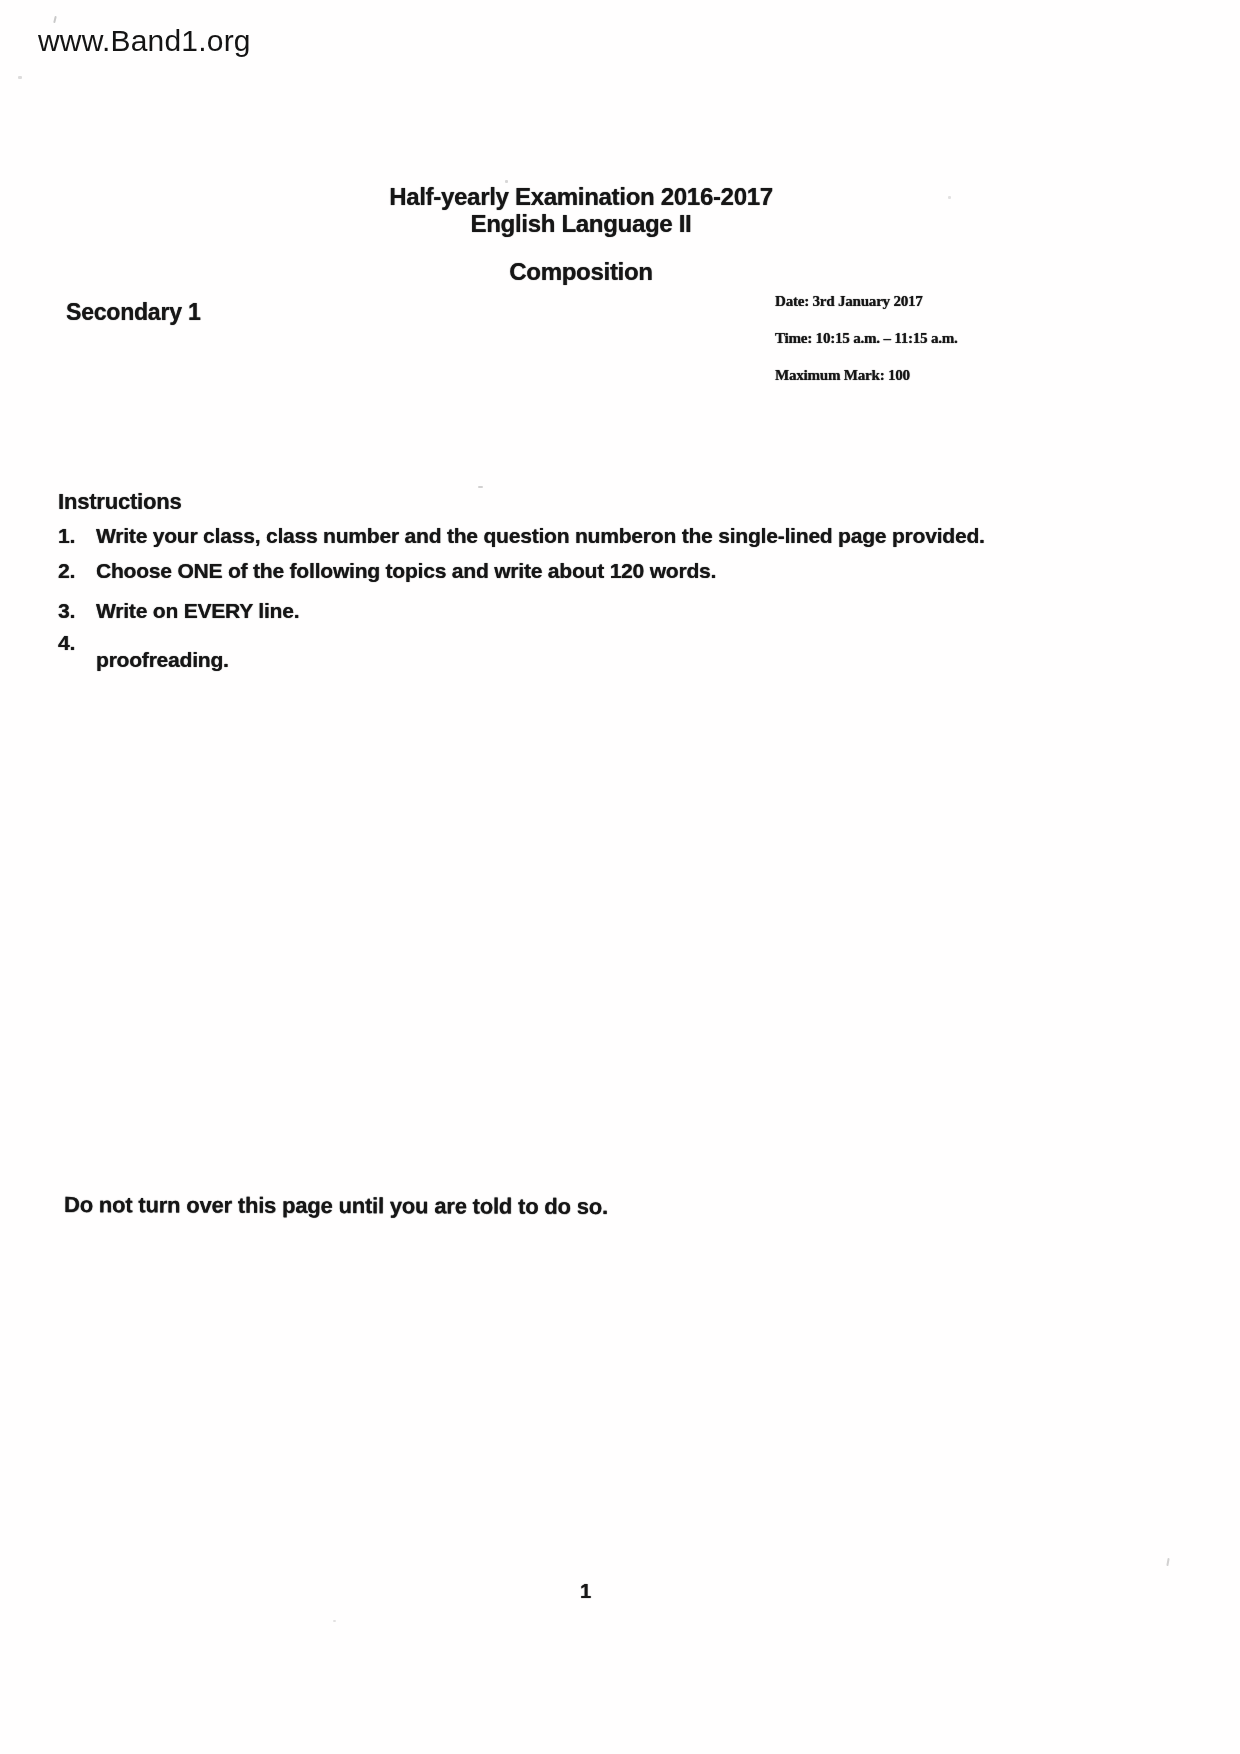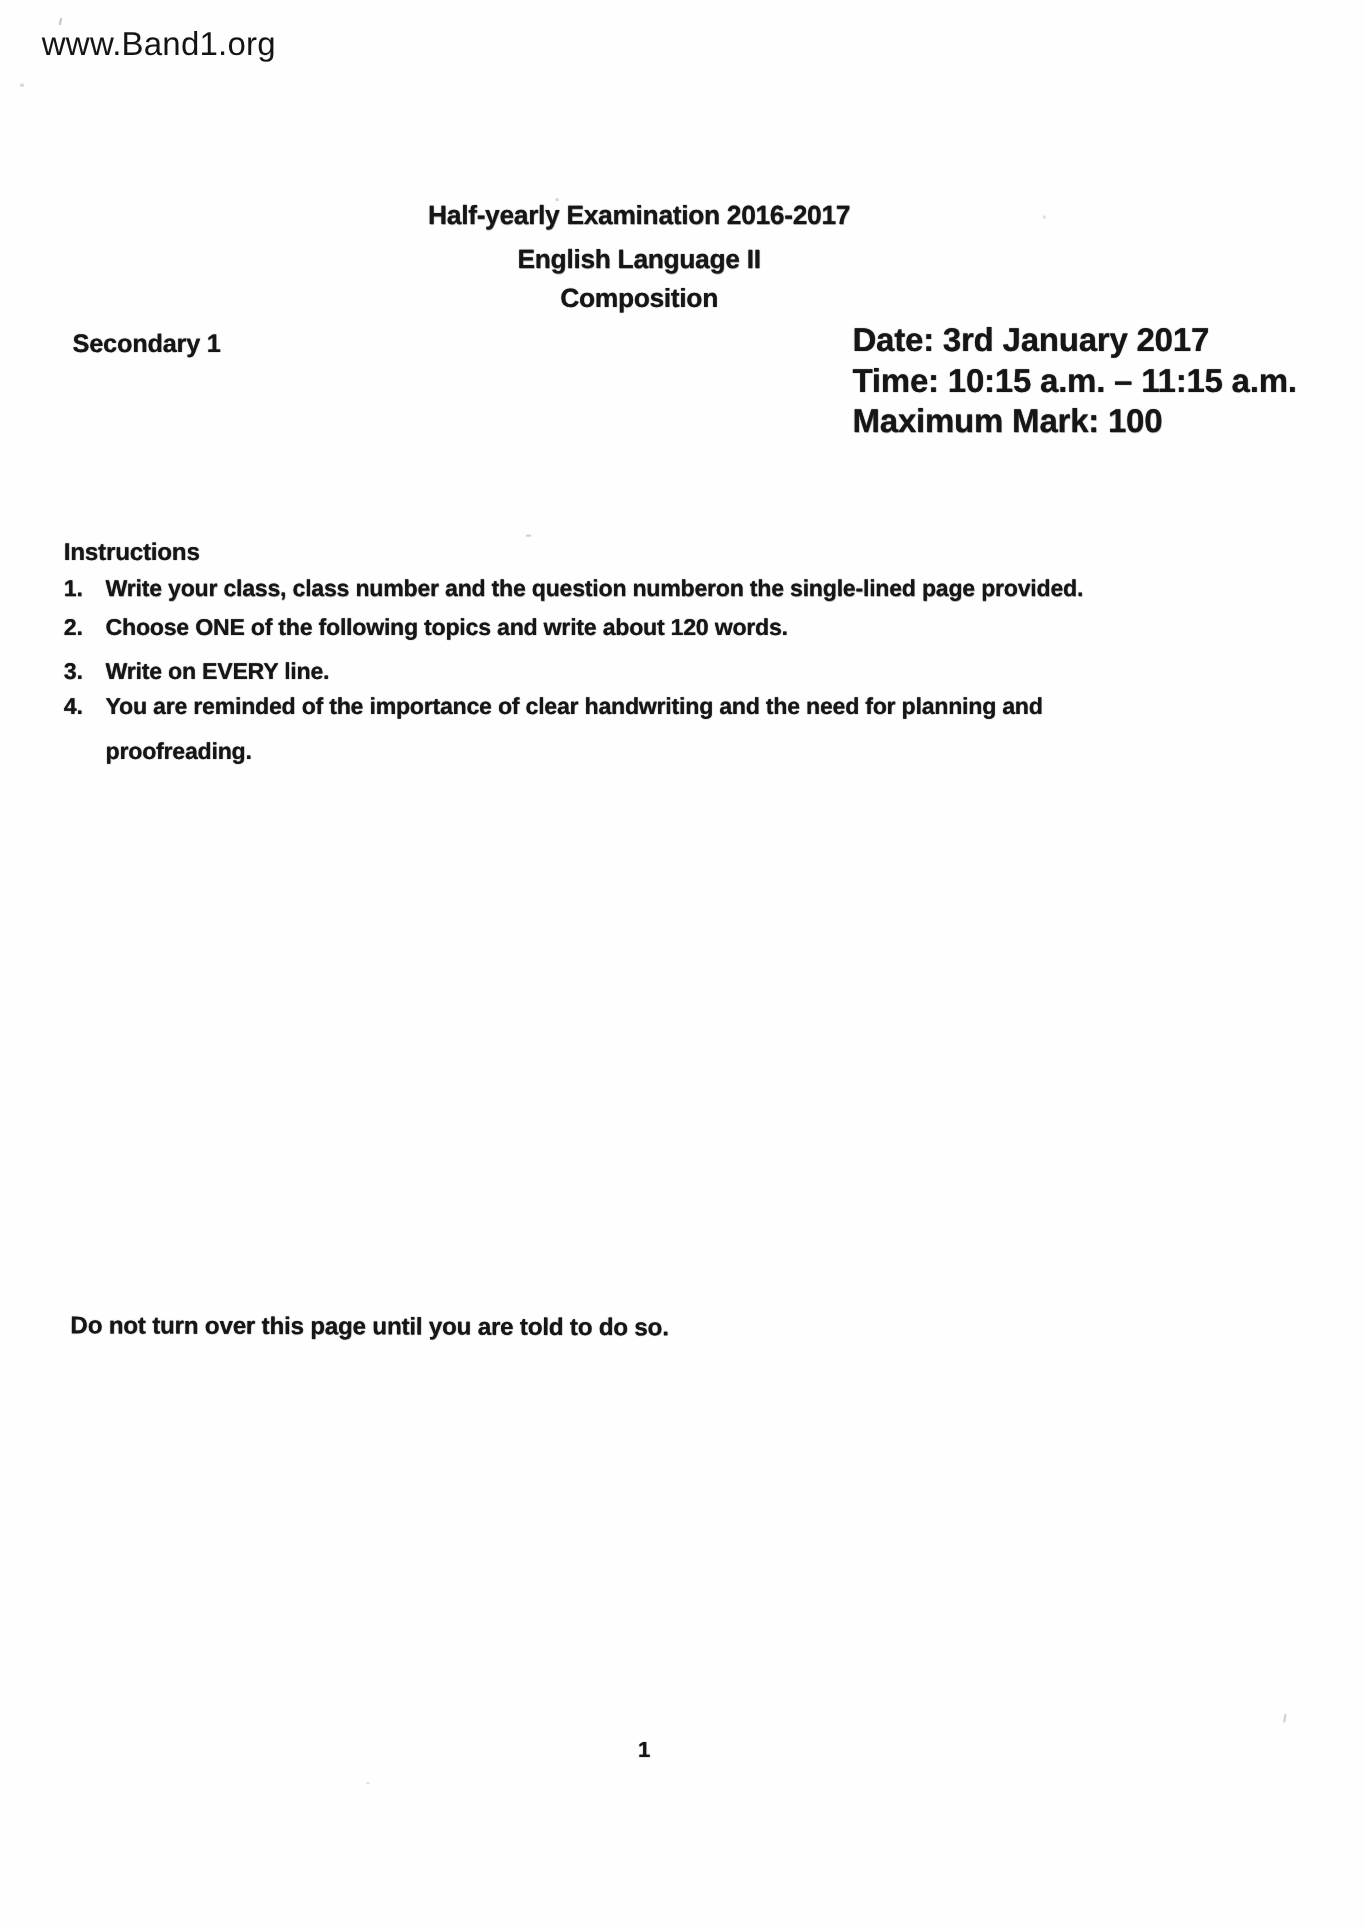--- a/index.html
+++ b/index.html
@@ -40,25 +40,25 @@
 
   .title-line {
     left: 0;
     width: 1162px;
     text-align: center;
     font-size: 24px;
     letter-spacing: -0.3px;
   }
   .t1 { top: 145px; }
   .t2 { top: 183px; }
-  .t3 { top: 223px; }
+  .t3 { top: 210px; }
   .t4 { top: 258px; }
 
   .level   { left: 66px;  top: 299px; font-size: 23px; }
-  .meta-line { left: 775px; font-size: 30px; }
+  .meta-line { left: 775px; font-size: 15px; font-family: Liberation Serif, serif; }
   .m-date { top: 293px; }
   .m-time { top: 330px; }
   .m-mark { top: 367px; }
 
   .instructions-heading { left: 58px; top: 489px; font-size: 22px; }
 
   .list-item {
     left: 58px;
     display: flex;
     font-size: 21px;
@@ -126,21 +126,20 @@
       <span class="num">2.</span>
       <span class="txt">Choose ONE of the following topics and write about 120 words.</span>
     </div>
     <div class="scan list-item li-3">
       <span class="num">3.</span>
       <span class="txt">Write on EVERY line.</span>
     </div>
     <div class="scan list-item li-4">
       <span class="num">4.</span>
       <span class="txt">
-        <span class="line">You are reminded of the importance of clear handwriting and the need for planning and</span>
         <span class="line line2">proofreading.</span>
       </span>
     </div>
 
     <div class="scan footer-notice">Do not turn over this page until you are told to do so.</div>
 
     <div class="scan page-number">1</div>
 
     <div class="speck sp1"></div>
     <div class="speck sp2"></div>

